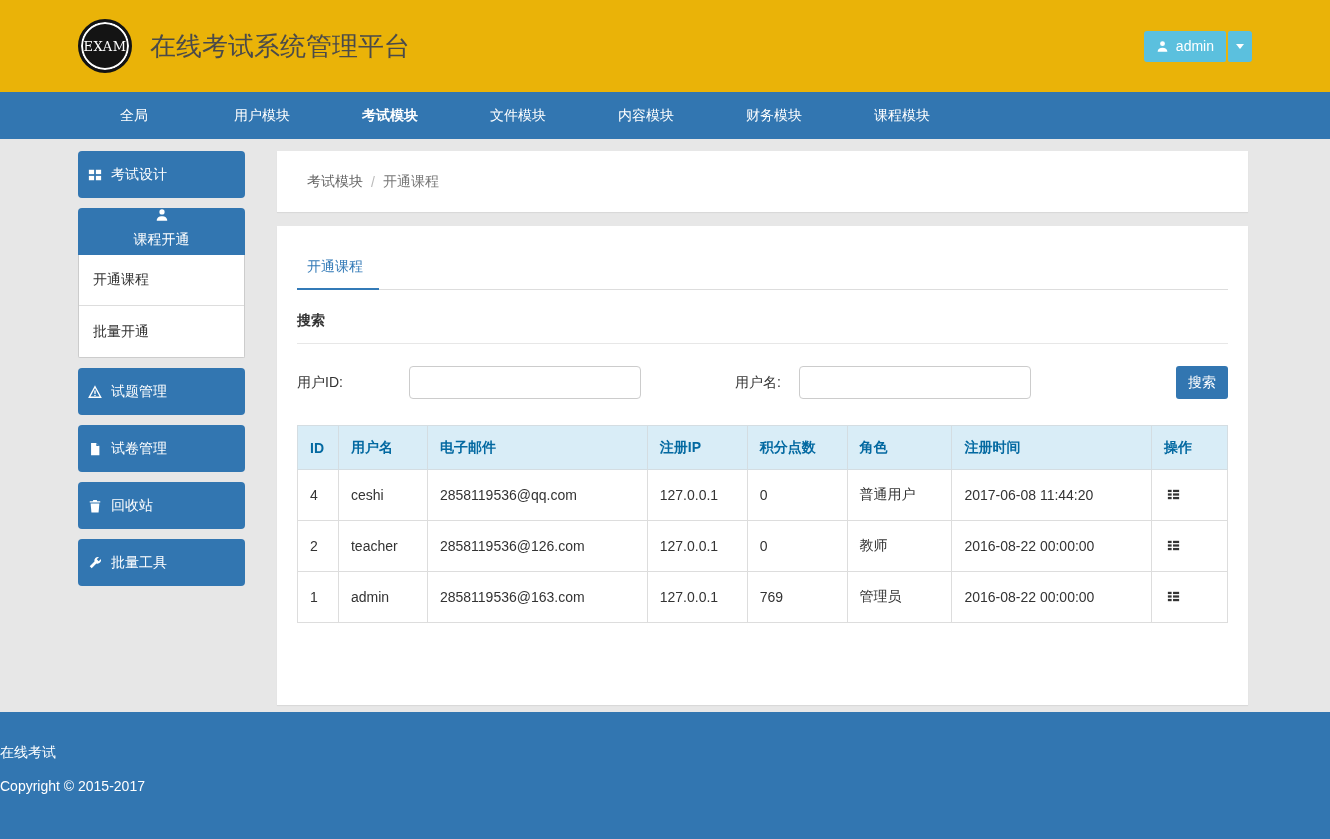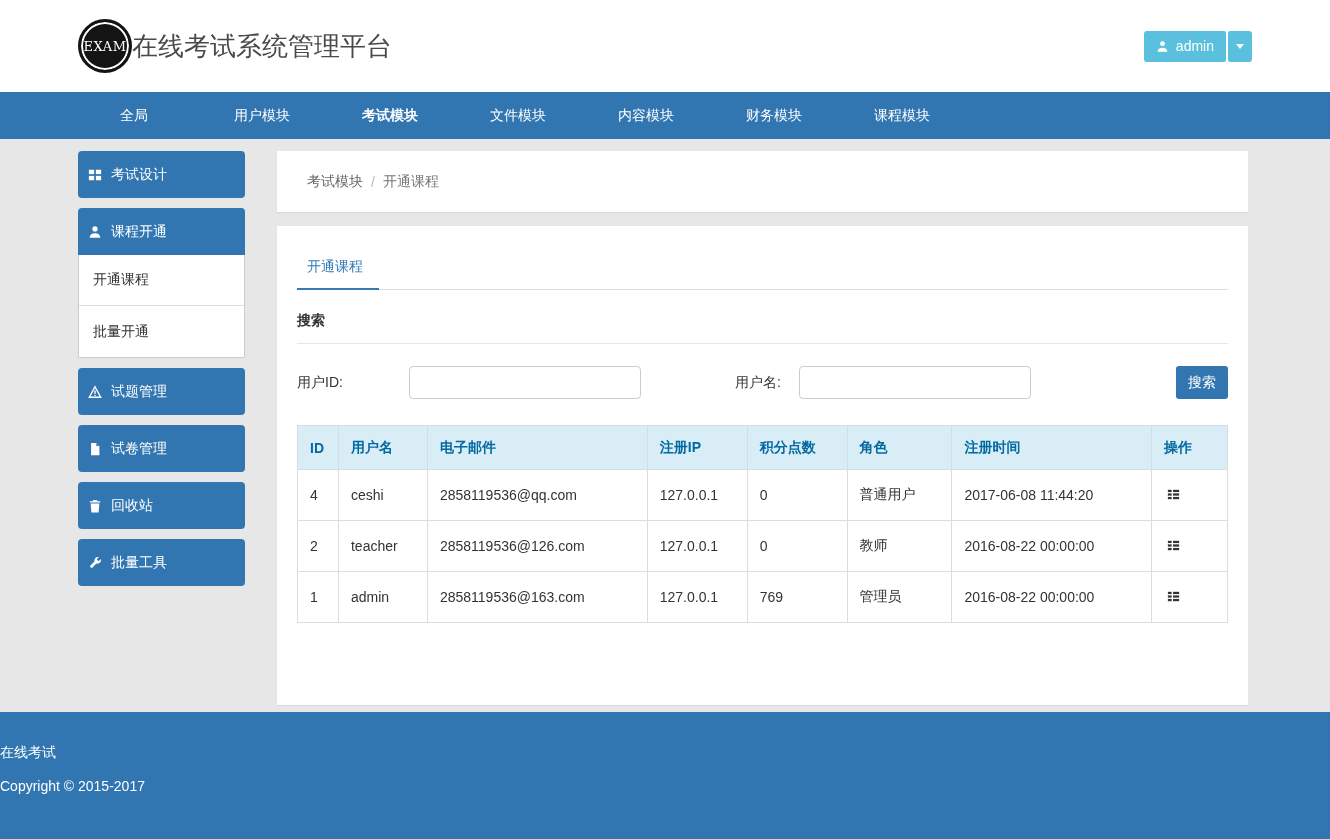--- a/index.html
+++ b/index.html
@@ -6,30 +6,30 @@
   html,body { width:1330px; }
   body {
     height:839px;
     background:#e7e7e7;
     font-family:"Liberation Sans","DejaVu Sans",sans-serif;
     font-size:14px;
     color:#333;
     overflow:hidden;
   }
   
-  .header { height:92px; background:#ffffff; display:flex; align-items:center; padding:4px 78px; }
+  .header { height:92px; background:#eab308; display:flex; align-items:center; padding:4px 78px; }
   .logo {
     width:54px; height:54px; border-radius:50%;
     background:#141414; border:3px solid #141414;
     box-shadow: inset 0 0 0 2px #fff;
     color:#fff; display:flex; align-items:center; justify-content:center;
     font-family:"DejaVu Serif","Liberation Serif",serif;
     font-size:13px; letter-spacing:.5px; flex:0 0 auto;
   }
-  .site-title { font-size:26px; color:#4a4a4a; font-weight:400; }
+  .site-title { font-size:26px; color:#4a4a4a; margin-left:18px; font-weight:400; }
   .header-right { margin-left:auto; display:flex; gap:2px; align-items:center; }
   .btn-admin, .btn-caret {
     background:#5bc0de; color:#fff; border:none; height:31px;
     display:flex; align-items:center; cursor:pointer; font-size:14px;
   }
   .btn-admin { padding:0 12px; gap:7px; border-radius:3px 2px 2px 3px; }
   .btn-caret { width:24px; justify-content:center; border-radius:2px 3px 3px 2px; }
   .caret { width:0; height:0; border-left:4px solid transparent; border-right:4px solid transparent; border-top:5px solid #fff; }
   .icon { display:inline-flex; align-items:center; justify-content:center; }
   .icon svg { display:block; }
@@ -40,21 +40,21 @@
   
   .page-body { display:flex; padding:12px 0 0 78px; min-height:573px; align-items:flex-start; }
   
   .sidebar { width:167px; margin-right:32px; flex:0 0 auto; }
   .side-btn {
     height:47px; background:#3276b1; border-radius:4px; color:#fff;
     display:flex; align-items:center; padding:0 10px; gap:9px;
     margin-bottom:10px; cursor:pointer; font-size:14px;
   }
   .side-group { margin-bottom:10px; }
-  .side-group .side-btn { margin-bottom:0; border-radius:4px 4px 0 0; }
+  .side-group .side-btn { margin-bottom:0; border-radius:4px 4px 0 0;flex-direction:column; }
   .submenu { background:#fff; border:1px solid #ccc; border-top:none; border-radius:0 0 2px 2px; }
   .submenu-item { height:51px; display:flex; align-items:center; padding:0 14px; border-bottom:1px solid #ddd; cursor:pointer; color:#333; }
   .submenu-item:last-child { border-bottom:none; }
   
   .main-col { width:971px; flex:0 0 auto; }
   .breadcrumb-panel {
     background:#fff; height:61px; display:flex; align-items:center;
     padding:0 30px; margin-bottom:14px; box-shadow:0 1px 1px rgba(0,0,0,.06);
   }
   .crumb-parent { color:#666; cursor:pointer; }

